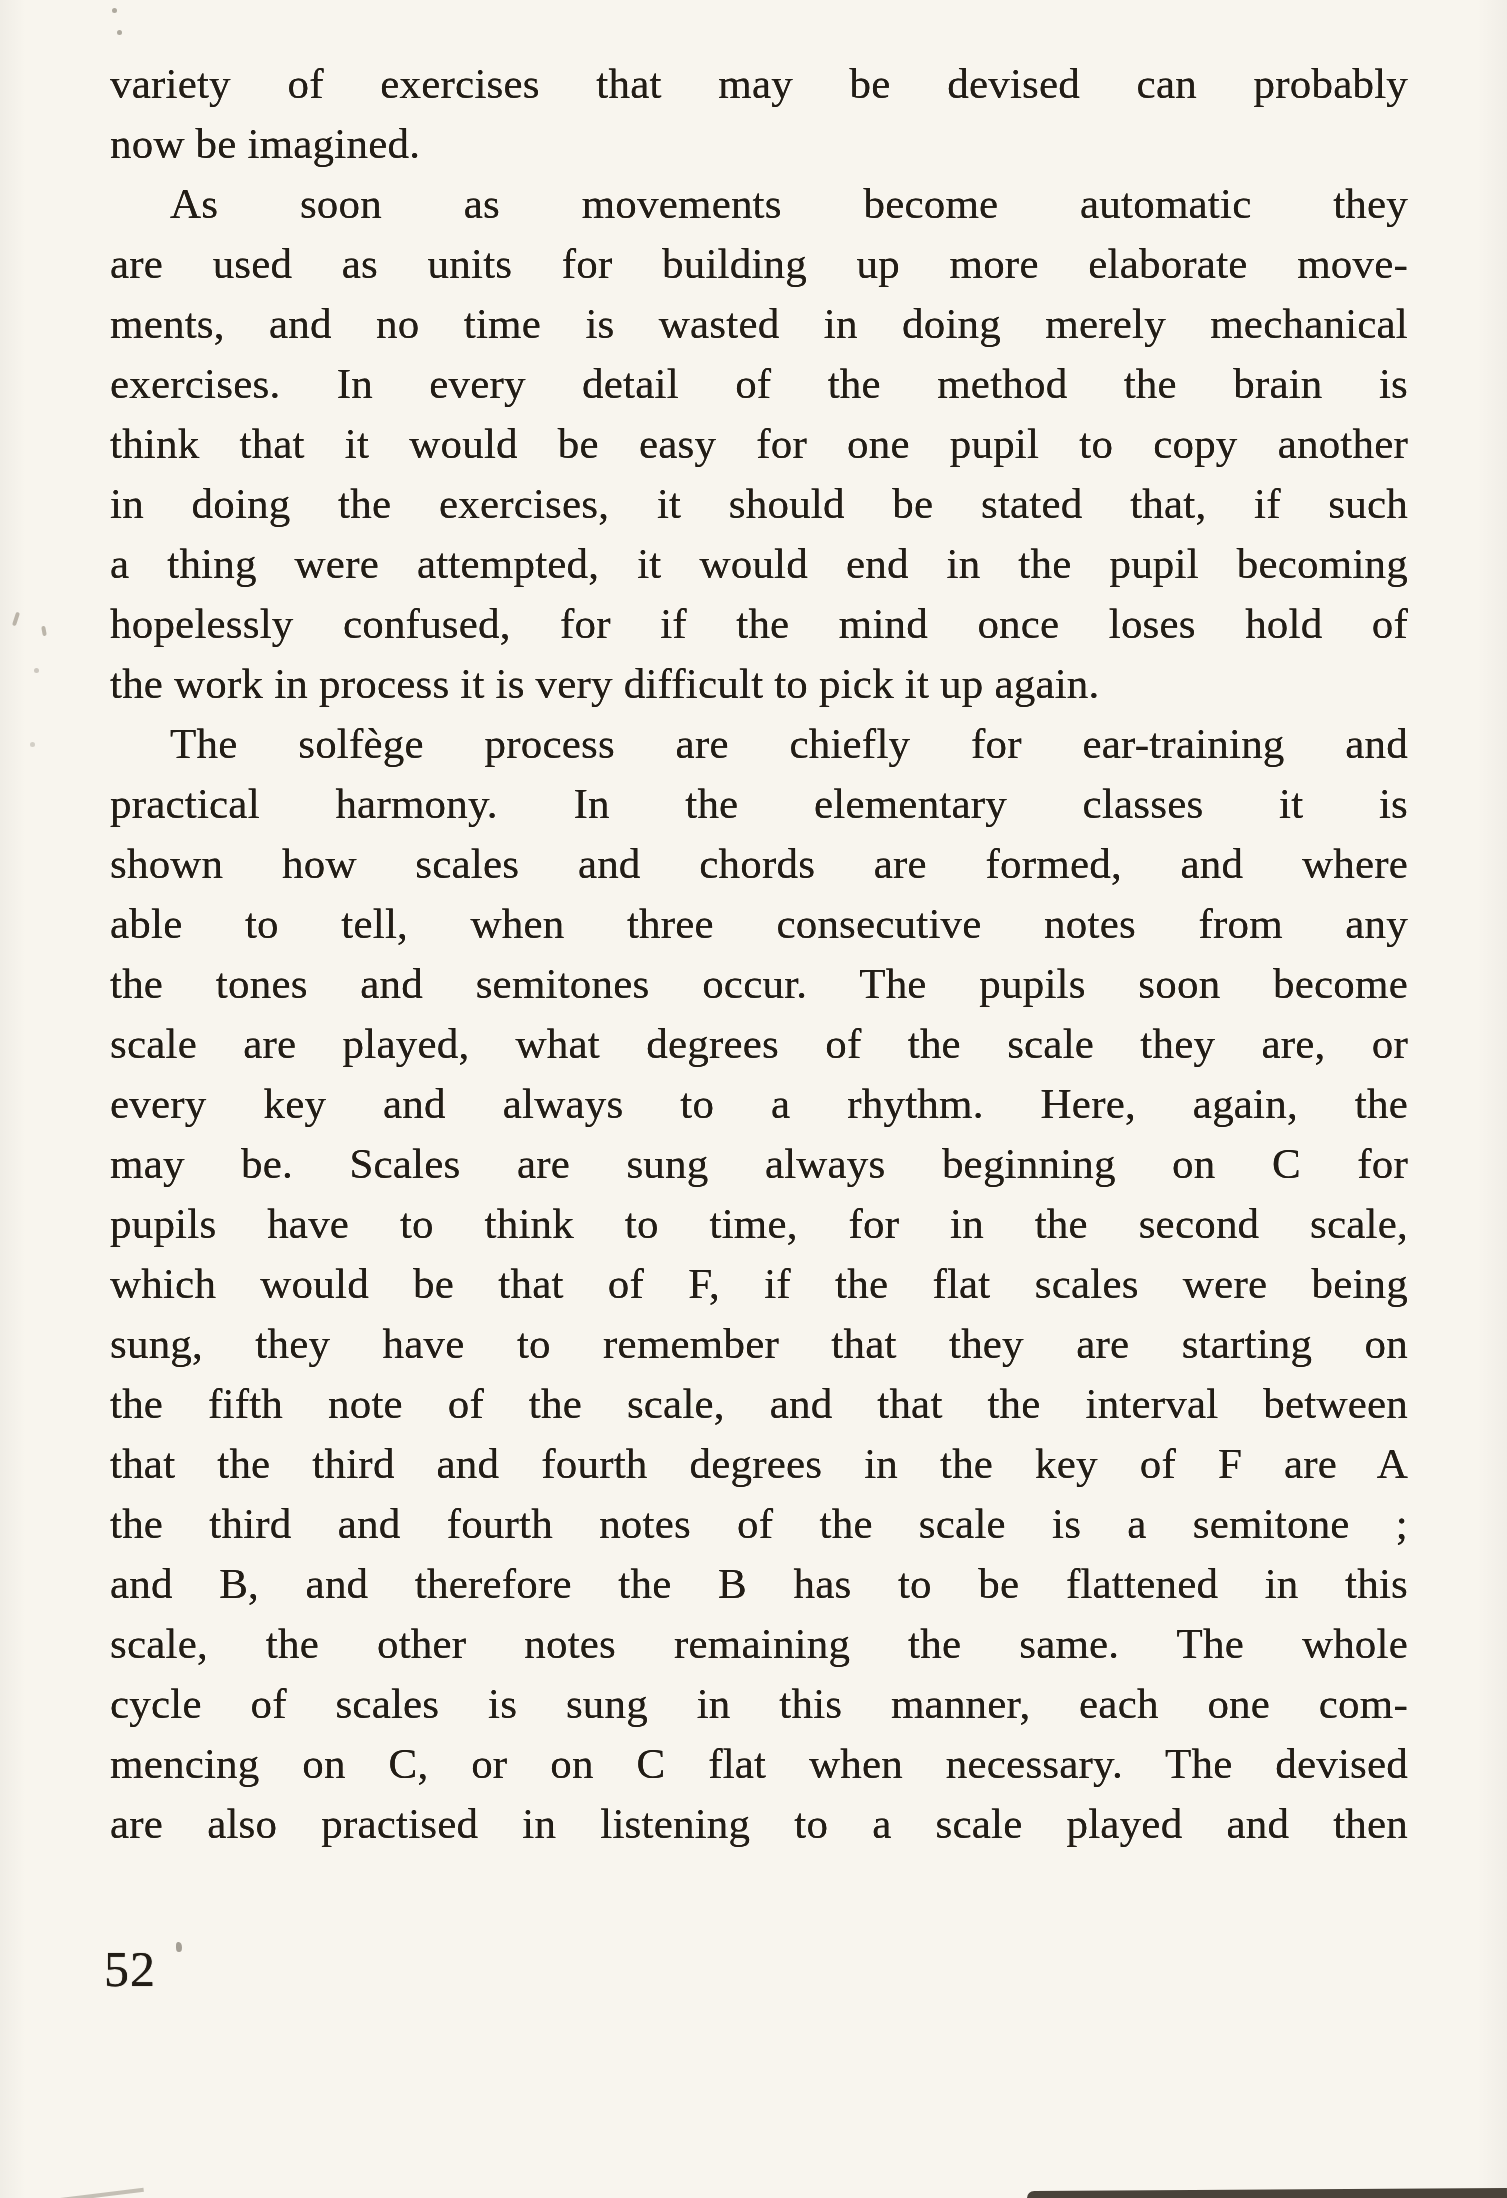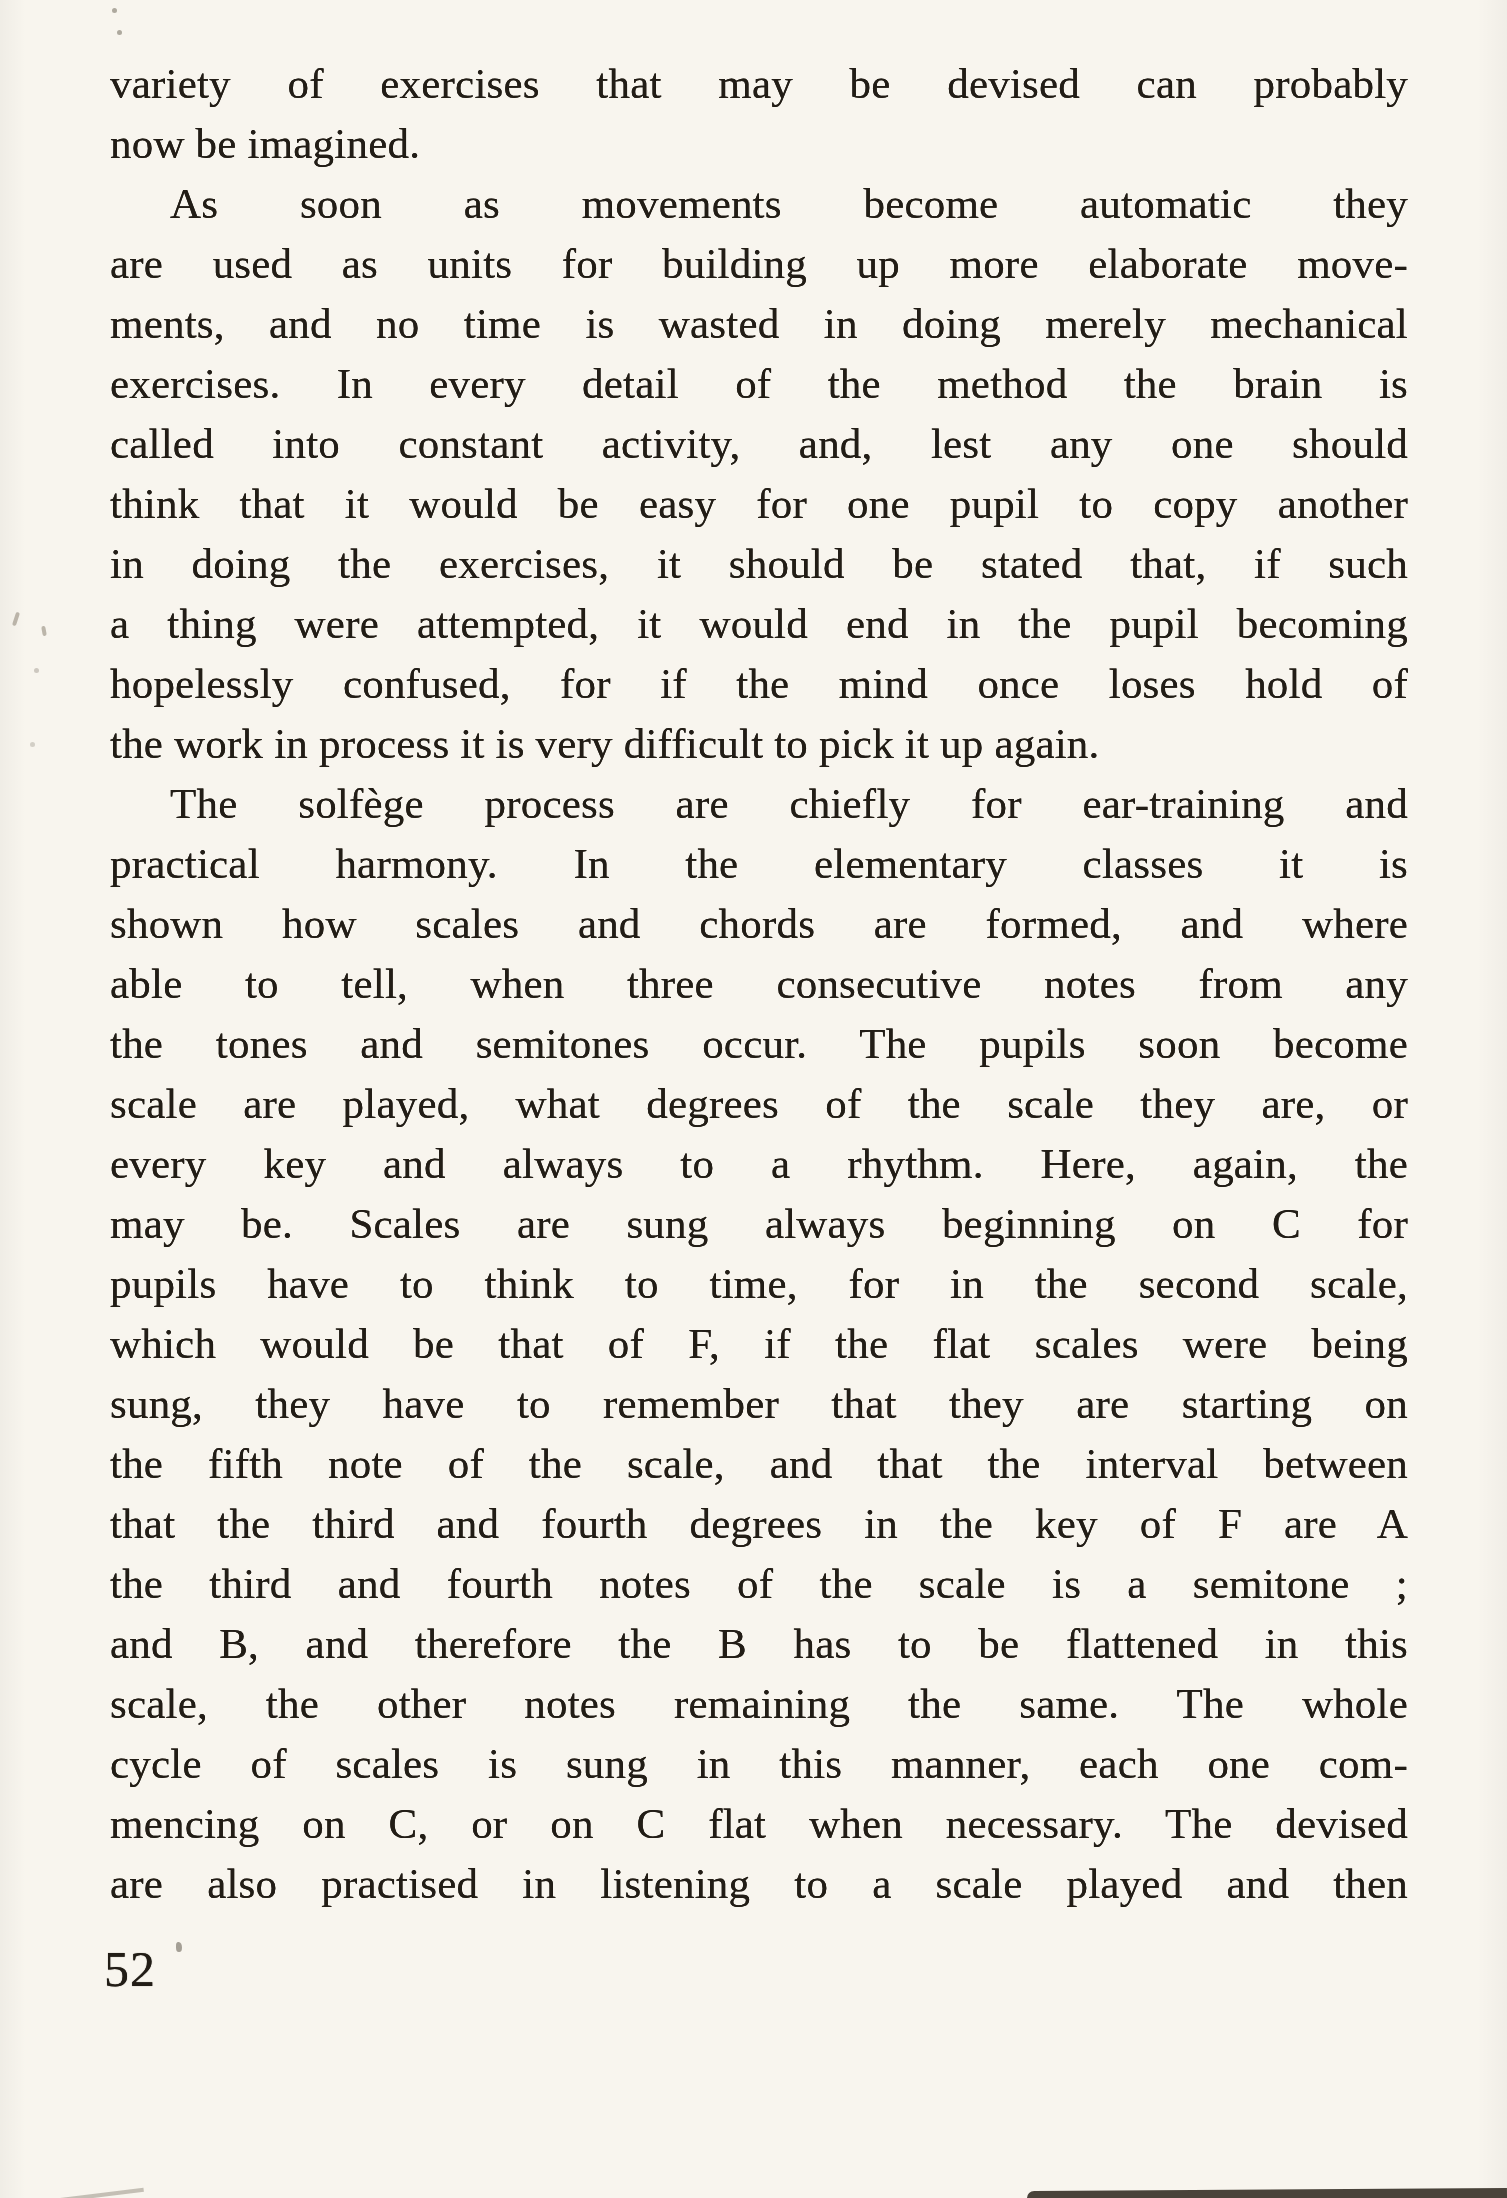--- a/index.html
+++ b/index.html
@@ -90,21 +90,20 @@
   <div class="text-block">
       <div class="para">
         <div class="line">variety of exercises that may be devised can probably</div>
         <div class="line no-justify-last">now be imagined.</div>
       </div>
       <div class="para">
         <div class="line indent">As soon as movements become automatic they</div>
         <div class="line">are used as units for building up more elaborate move-</div>
         <div class="line">ments, and no time is wasted in doing merely mechanical</div>
         <div class="line">exercises.  In every detail of the method the brain is</div>
-        <div class="line">called into constant activity, and, lest any one should</div>
         <div class="line">think that it would be easy for one pupil to copy another</div>
         <div class="line">in doing the exercises, it should be stated that, if such</div>
         <div class="line">a thing were attempted, it would end in the pupil becoming</div>
         <div class="line">hopelessly confused, for if the mind once loses hold of</div>
         <div class="line no-justify-last">the work in process it is very difficult to pick it up again.</div>
       </div>
       <div class="para">
         <div class="line indent">The solfège process are chiefly for ear-training and</div>
         <div class="line">practical harmony.  In the elementary classes it is</div>
         <div class="line">shown how scales and chords are formed, and where</div>

